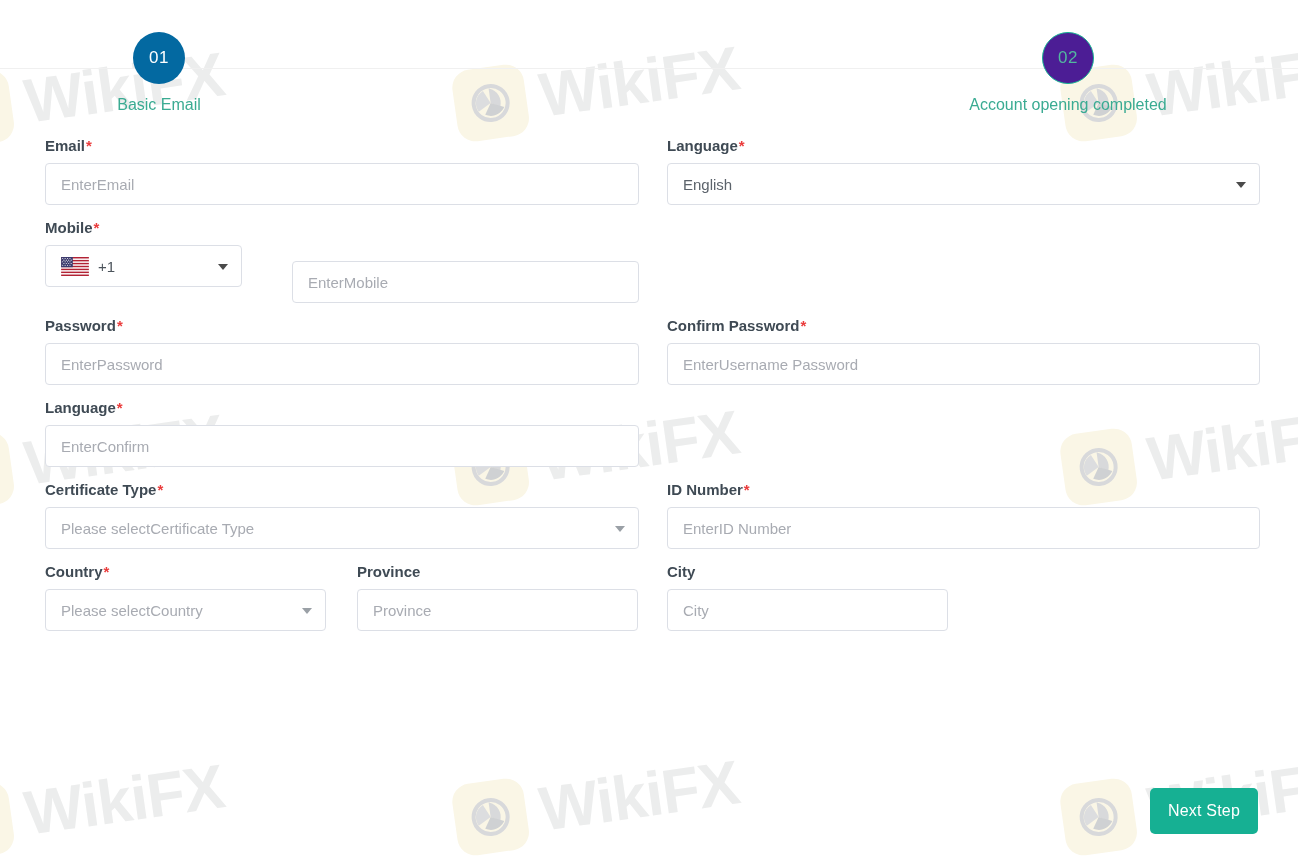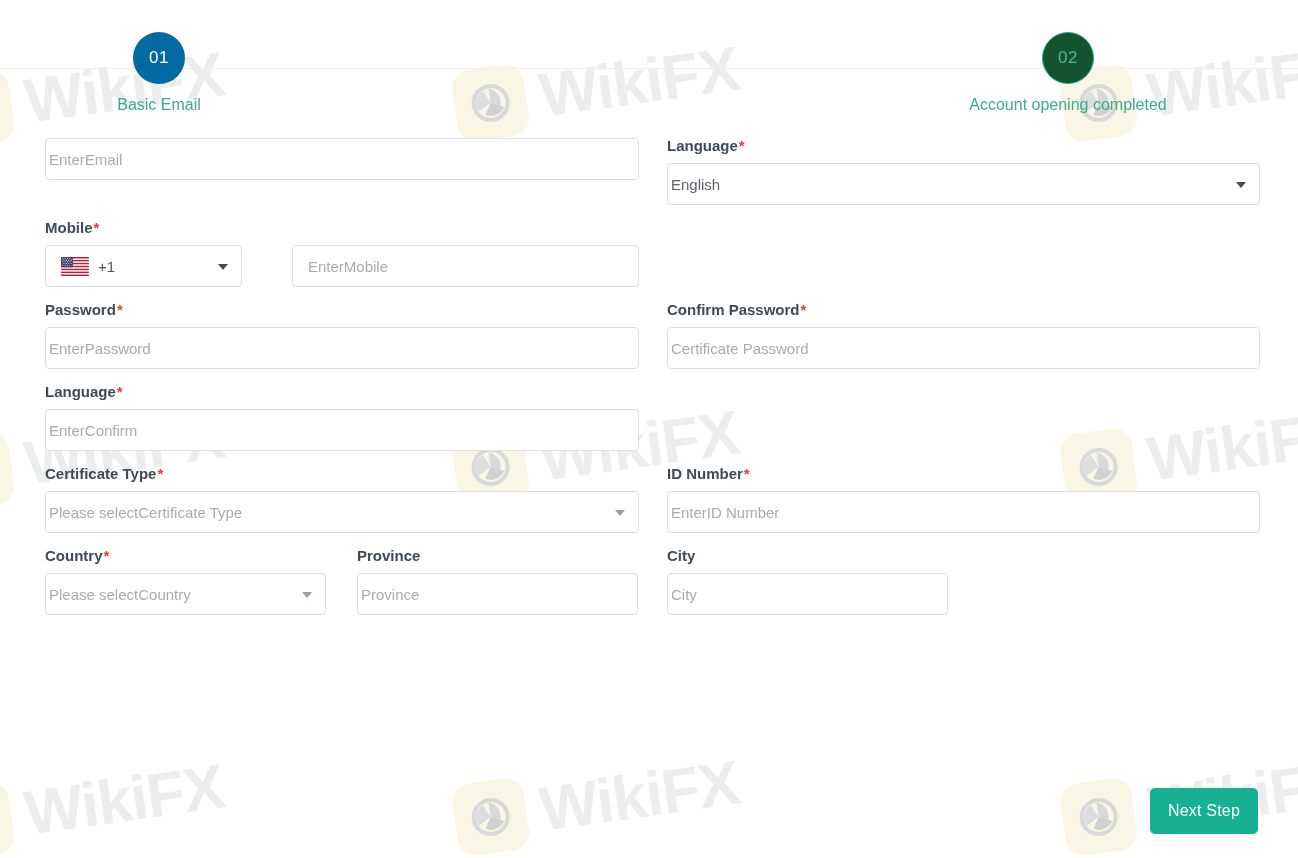--- a/index.html
+++ b/index.html
@@ -82,21 +82,21 @@
     margin: 32px auto 0;
     display: flex; align-items: center; justify-content: center;
     font-size: 17px;
     letter-spacing: 0.5px;
   }
   .step-circle.active {
     background: #0369a1;
     color: #ffffff;
   }
   .step-circle.inactive {
-    background: #14532d;
+    background: #4c1d95;
     border: 1.6px solid #16b093;
     color: #52b79f;
   }
   .step-label {
     margin-top: 12px;
     font-size: 16px;
     color: #3aab92;
     white-space: nowrap;
   }
   .step-2 .step-label { color: #3aab92; }
@@ -128,21 +128,21 @@
   .req { color: #ea3c3c; font-weight: 700; margin-left: 1px; }
 
   .control {
     position: relative;
     height: 42px;
     border: 1px solid #dcdfe6;
     border-radius: 4px;
     background: #ffffff;
     display: flex;
     align-items: center;
-    padding: 0 3px;
+    padding: 0 15px;
     font-size: 15px;
     color: #a8abb2;
     white-space: nowrap;
     overflow: hidden;
   }
   .control.value { color: #5c636b; }
   .caret {
     position: absolute;
     right: 13px;
     top: 50%;
@@ -178,20 +178,21 @@
     width: 347px;
     height: 42px;
     margin-left: 50px;
     border: 1px solid #dcdfe6;
     border-radius: 4px;
     display: flex; align-items: center;
     padding: 0 15px;
     font-size: 15px;
     color: #a8abb2;
     background: #fff;
+    margin-top: 16px;
   }
 
   
   .w-country  { width: 281px; }
   .w-province { width: 281px; margin-left: 31px; }
   .w-city     { width: 281px; margin-left: 29px; }
 
   
   .footer {
     position: absolute;
@@ -344,20 +345,21 @@
     <div class="step step-2">
       <div class="step-circle inactive">02</div>
       <div class="step-label">Account opening completed</div>
     </div>
   </div>
 
   <div class="form">
 
     <div class="row">
       <div class="field col-left">
+        <div class="label"><span>Email</span><span class="req">*</span></div>
         <div class="control">EnterEmail</div>
       </div>
       <div class="field col-right">
         <div class="label"><span>Language</span><span class="req">*</span></div>
         <div class="control value">
           <span>English</span>
           <span class="caret"></span>
         </div>
       </div>
     </div>
@@ -410,21 +412,21 @@
       </div>
     </div>
 
     <div class="row">
       <div class="field col-left">
         <div class="label"><span>Password</span><span class="req">*</span></div>
         <div class="control">EnterPassword</div>
       </div>
       <div class="field col-right">
         <div class="label"><span>Confirm Password</span><span class="req">*</span></div>
-        <div class="control">Certificate Password</div>
+        <div class="control">EnterUsername Password</div>
       </div>
     </div>
 
     <div class="row">
       <div class="field col-left">
         <div class="label"><span>Language</span><span class="req">*</span></div>
         <div class="control">EnterConfirm</div>
       </div>
     </div>
 

